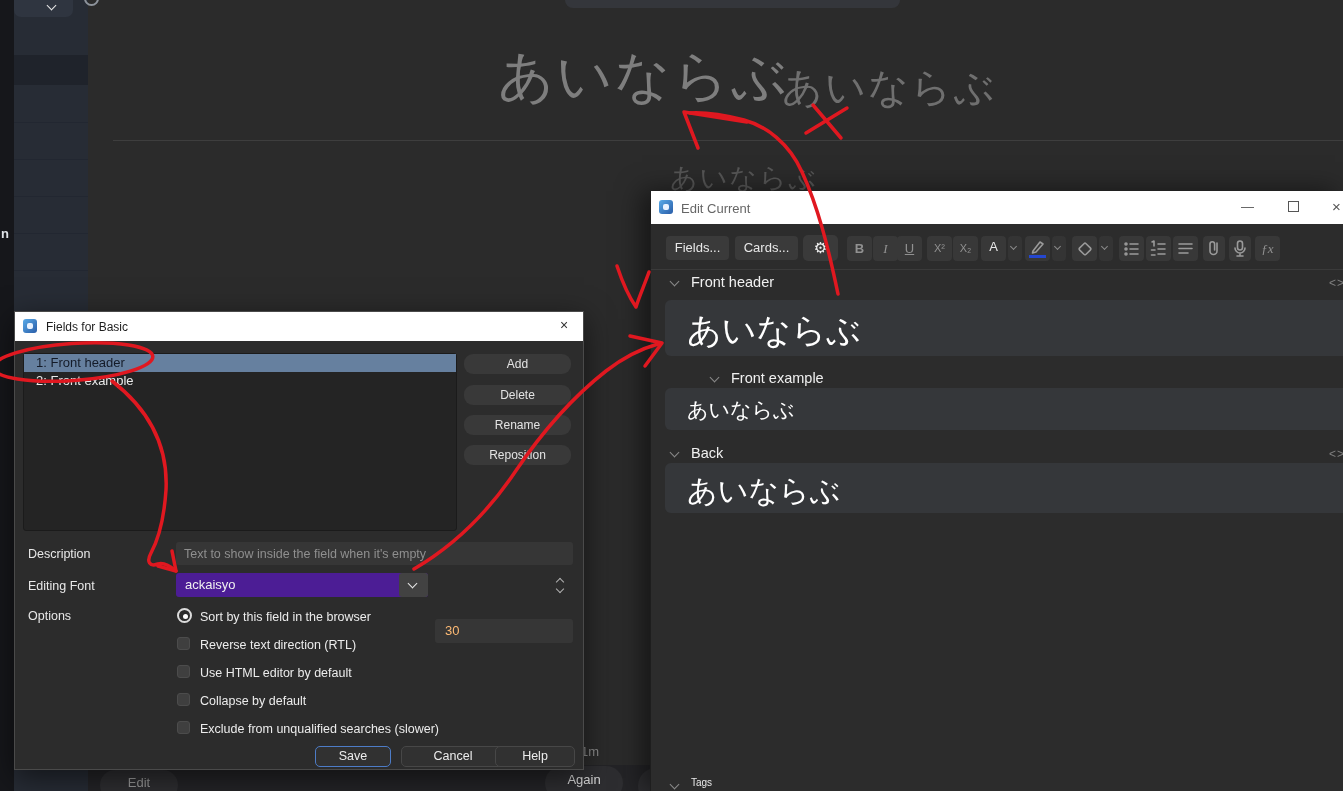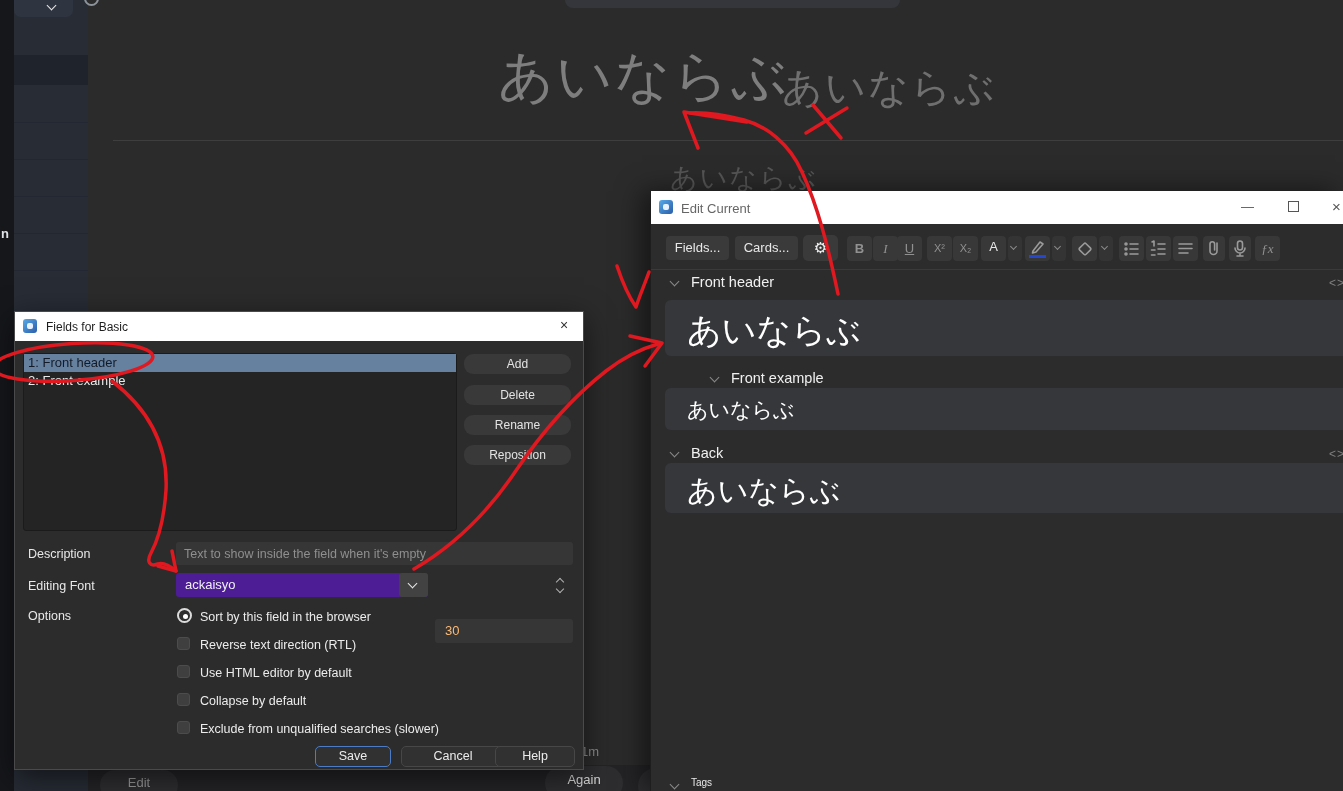--- a/index.html
+++ b/index.html
@@ -28,21 +28,21 @@
   #again-btn{left:545px;top:766px;width:78px;height:34px;background:#2e2e31;border-radius:17px;color:#d9d9d9;font-size:13px;text-align:center;padding-top:6px;}
   #partial-pill{left:638px;top:768px;width:36px;height:36px;background:#2e2e31;border-radius:50%;}
   
   #fields-dialog{left:14px;top:311px;width:570px;height:459px;background:#2c2c2c;border:1px solid #4a4a4a;box-shadow:0 8px 28px rgba(0,0,0,.55);}
   #fd-titlebar{left:0;top:0;width:568px;height:29px;background:#ffffff;color:#1e1e1e;}
   .app-icon{width:14px;height:14px;border-radius:3px;background:linear-gradient(135deg,#58aae8,#2a5da8);position:absolute;}
   .app-icon i{position:absolute;left:4px;top:4px;width:6px;height:6px;background:#e8f2ff;border-radius:2px;display:block;}
   #fd-titlebar .ttl{position:absolute;left:31px;top:8px;font-size:12px;}
   #fd-close{position:absolute;right:10px;top:5px;font-size:14px;color:#333;width:18px;text-align:center;}
   #fd-list{left:8px;top:41px;width:434px;height:178px;background:#242424;border:1px solid #1b1b1b;border-radius:3px;}
-  .fd-row{height:18px;line-height:18px;padding-left:4px;font-size:13px;color:#eaeaea;}
+  .fd-row{height:18px;line-height:18px;padding-left:12px;font-size:13px;color:#eaeaea;}
   .fd-row.sel{background:#66809f;color:#141b28;}
   .fd-btn{position:absolute;left:449px;width:107px;height:20px;background:#393939;border-radius:9px;color:#e3e3e3;font-size:12px;text-align:center;line-height:20px;}
   .fd-label{position:absolute;left:13px;color:#e8e8e8;font-size:12.5px;}
   #desc-input{position:absolute;left:161px;top:230px;width:397px;height:23px;background:#363636;border:none;border-radius:3px;color:#e8e8e8;font-size:12.5px;padding:0 8px;outline:none;}
   #desc-input::placeholder{color:#8f8f8f;}
   #font-combo{left:161px;top:261px;width:252px;height:24px;background:#4c1d95;border-radius:3px;color:#f0f0f0;font-size:13px;line-height:24px;padding-left:9px;}
   #font-combo-btn{left:384px;top:261px;width:29px;height:24px;background:#424242;border-radius:3px;}
   #font-combo-btn .chev{position:absolute;left:10px;top:7px;border-color:#e8e8e8;}
   #size-spin{left:420px;top:274px;width:138px;height:24px;background:#363636;border-radius:3px;color:#fdba74;font-size:13px;line-height:24px;padding-left:10px;margin-top:33px;}
   .spin-arrows{position:absolute;left:540px;top:264px;width:12px;height:18px;}

